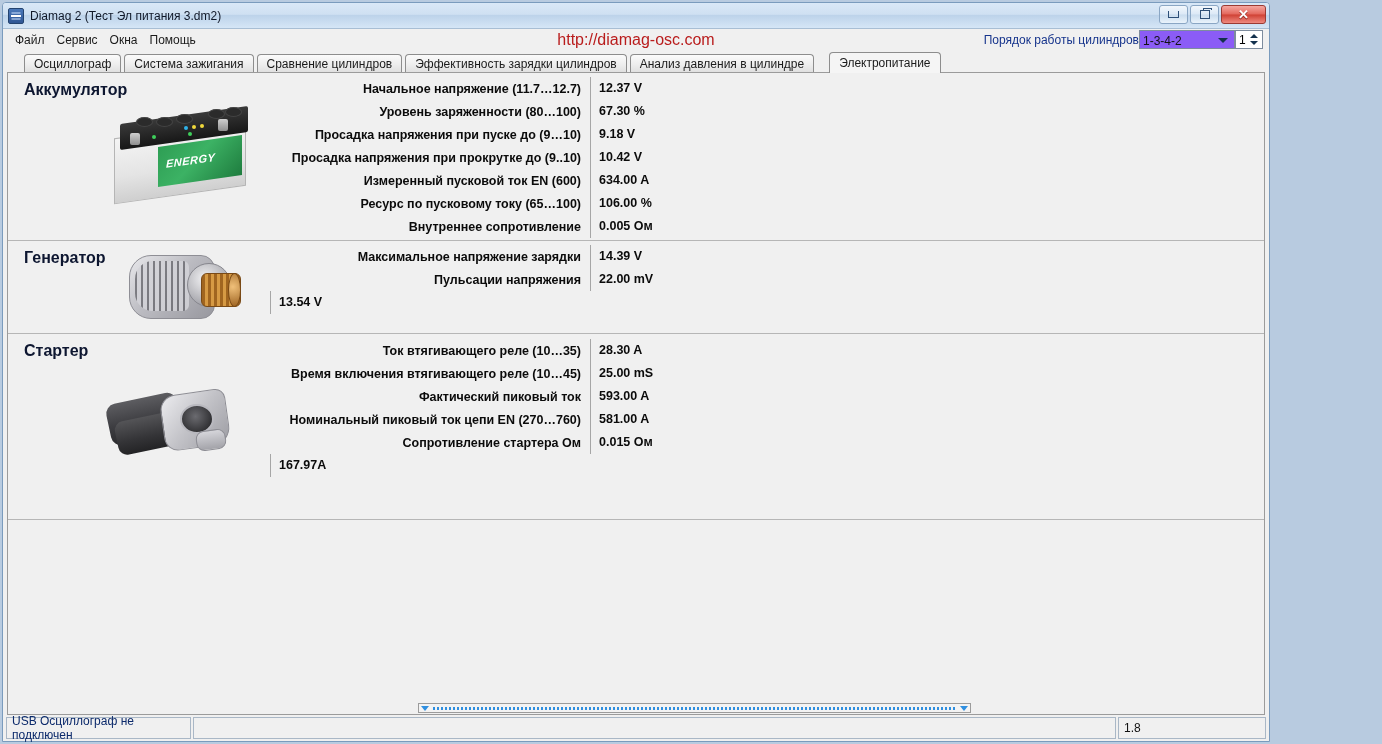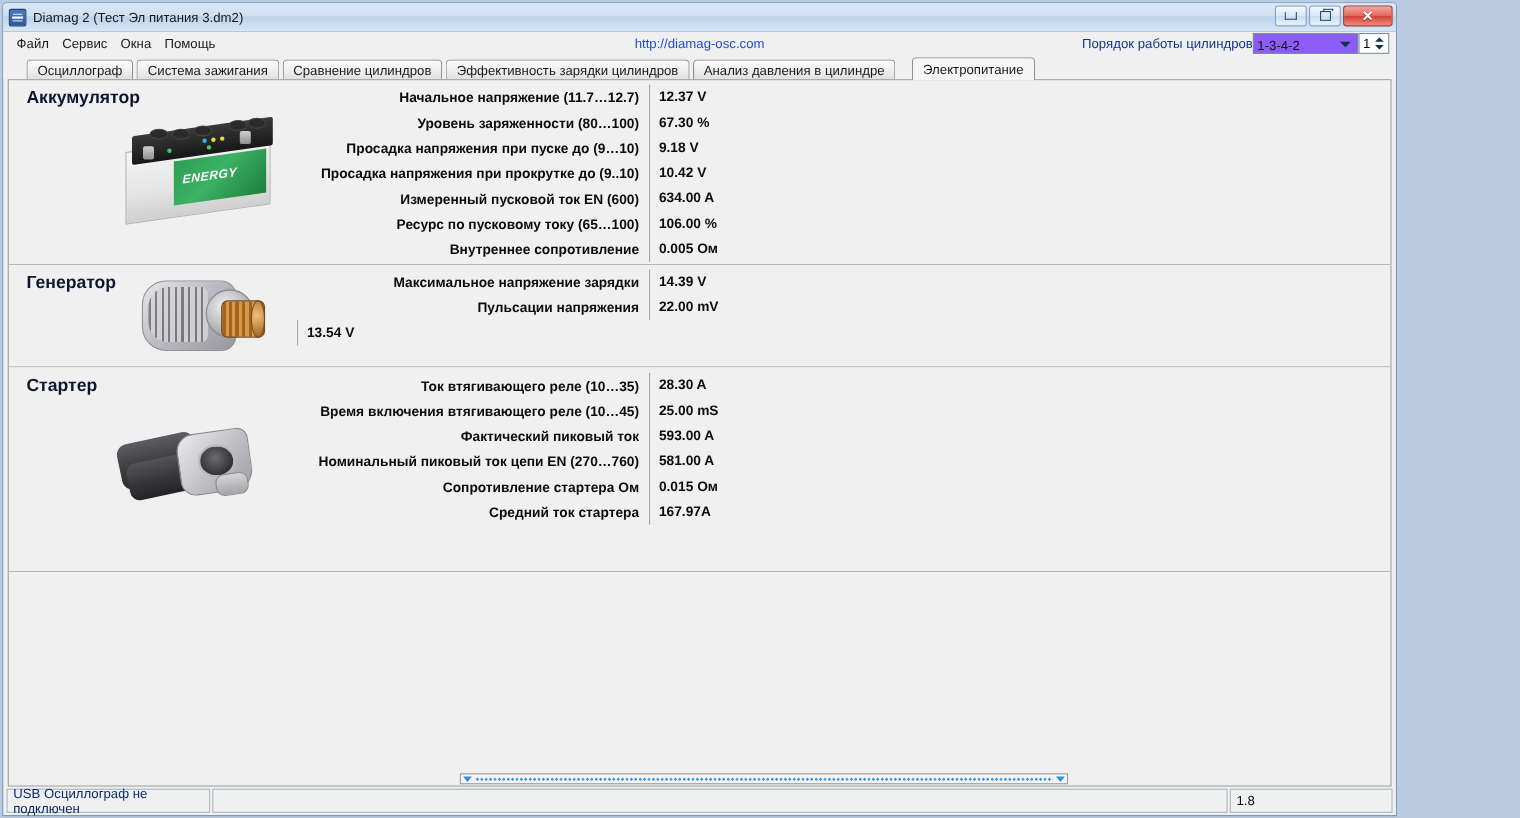--- a/index.html
+++ b/index.html
@@ -95,22 +95,22 @@
   .menu-items { display: flex; gap: 0px; padding-left: 6px; }
   .menu-item {
     font-size: 12px; color: #1b1b1b;
     padding: 2px 6px;
     white-space: nowrap;
   }
   .site-url {
     position: absolute;
     left: 0; right: 0; top: 0;
     text-align: center;
-    font-size: 12px;
-    color: #1d4ed8;
+    font-size: 16px;
+    color: #b91c1c;
     line-height: 22px;
     pointer-events: none;
   }
   .order-block {
     position: absolute;
     right: 6px; top: 1px;
     display: flex;
     align-items: center;
     gap: 0;
   }
@@ -586,21 +586,20 @@
           </div>
         <div class="row">
             <div class="lbl">Номинальный пиковый ток цепи EN (270…760)</div>
             <div class="val">581.00 A</div>
           </div>
         <div class="row">
             <div class="lbl">Сопротивление стартера Ом</div>
             <div class="val">0.015 Ом</div>
           </div>
         <div class="row">
-            <div class="lbl">Средний ток стартера</div>
             <div class="val">167.97A</div>
           </div>
       </div>
     </div>
 
     <div class="spacer-area"></div>
 
     <div class="splitter">
       <span class="hand"></span>
       <span class="dots"></span>

